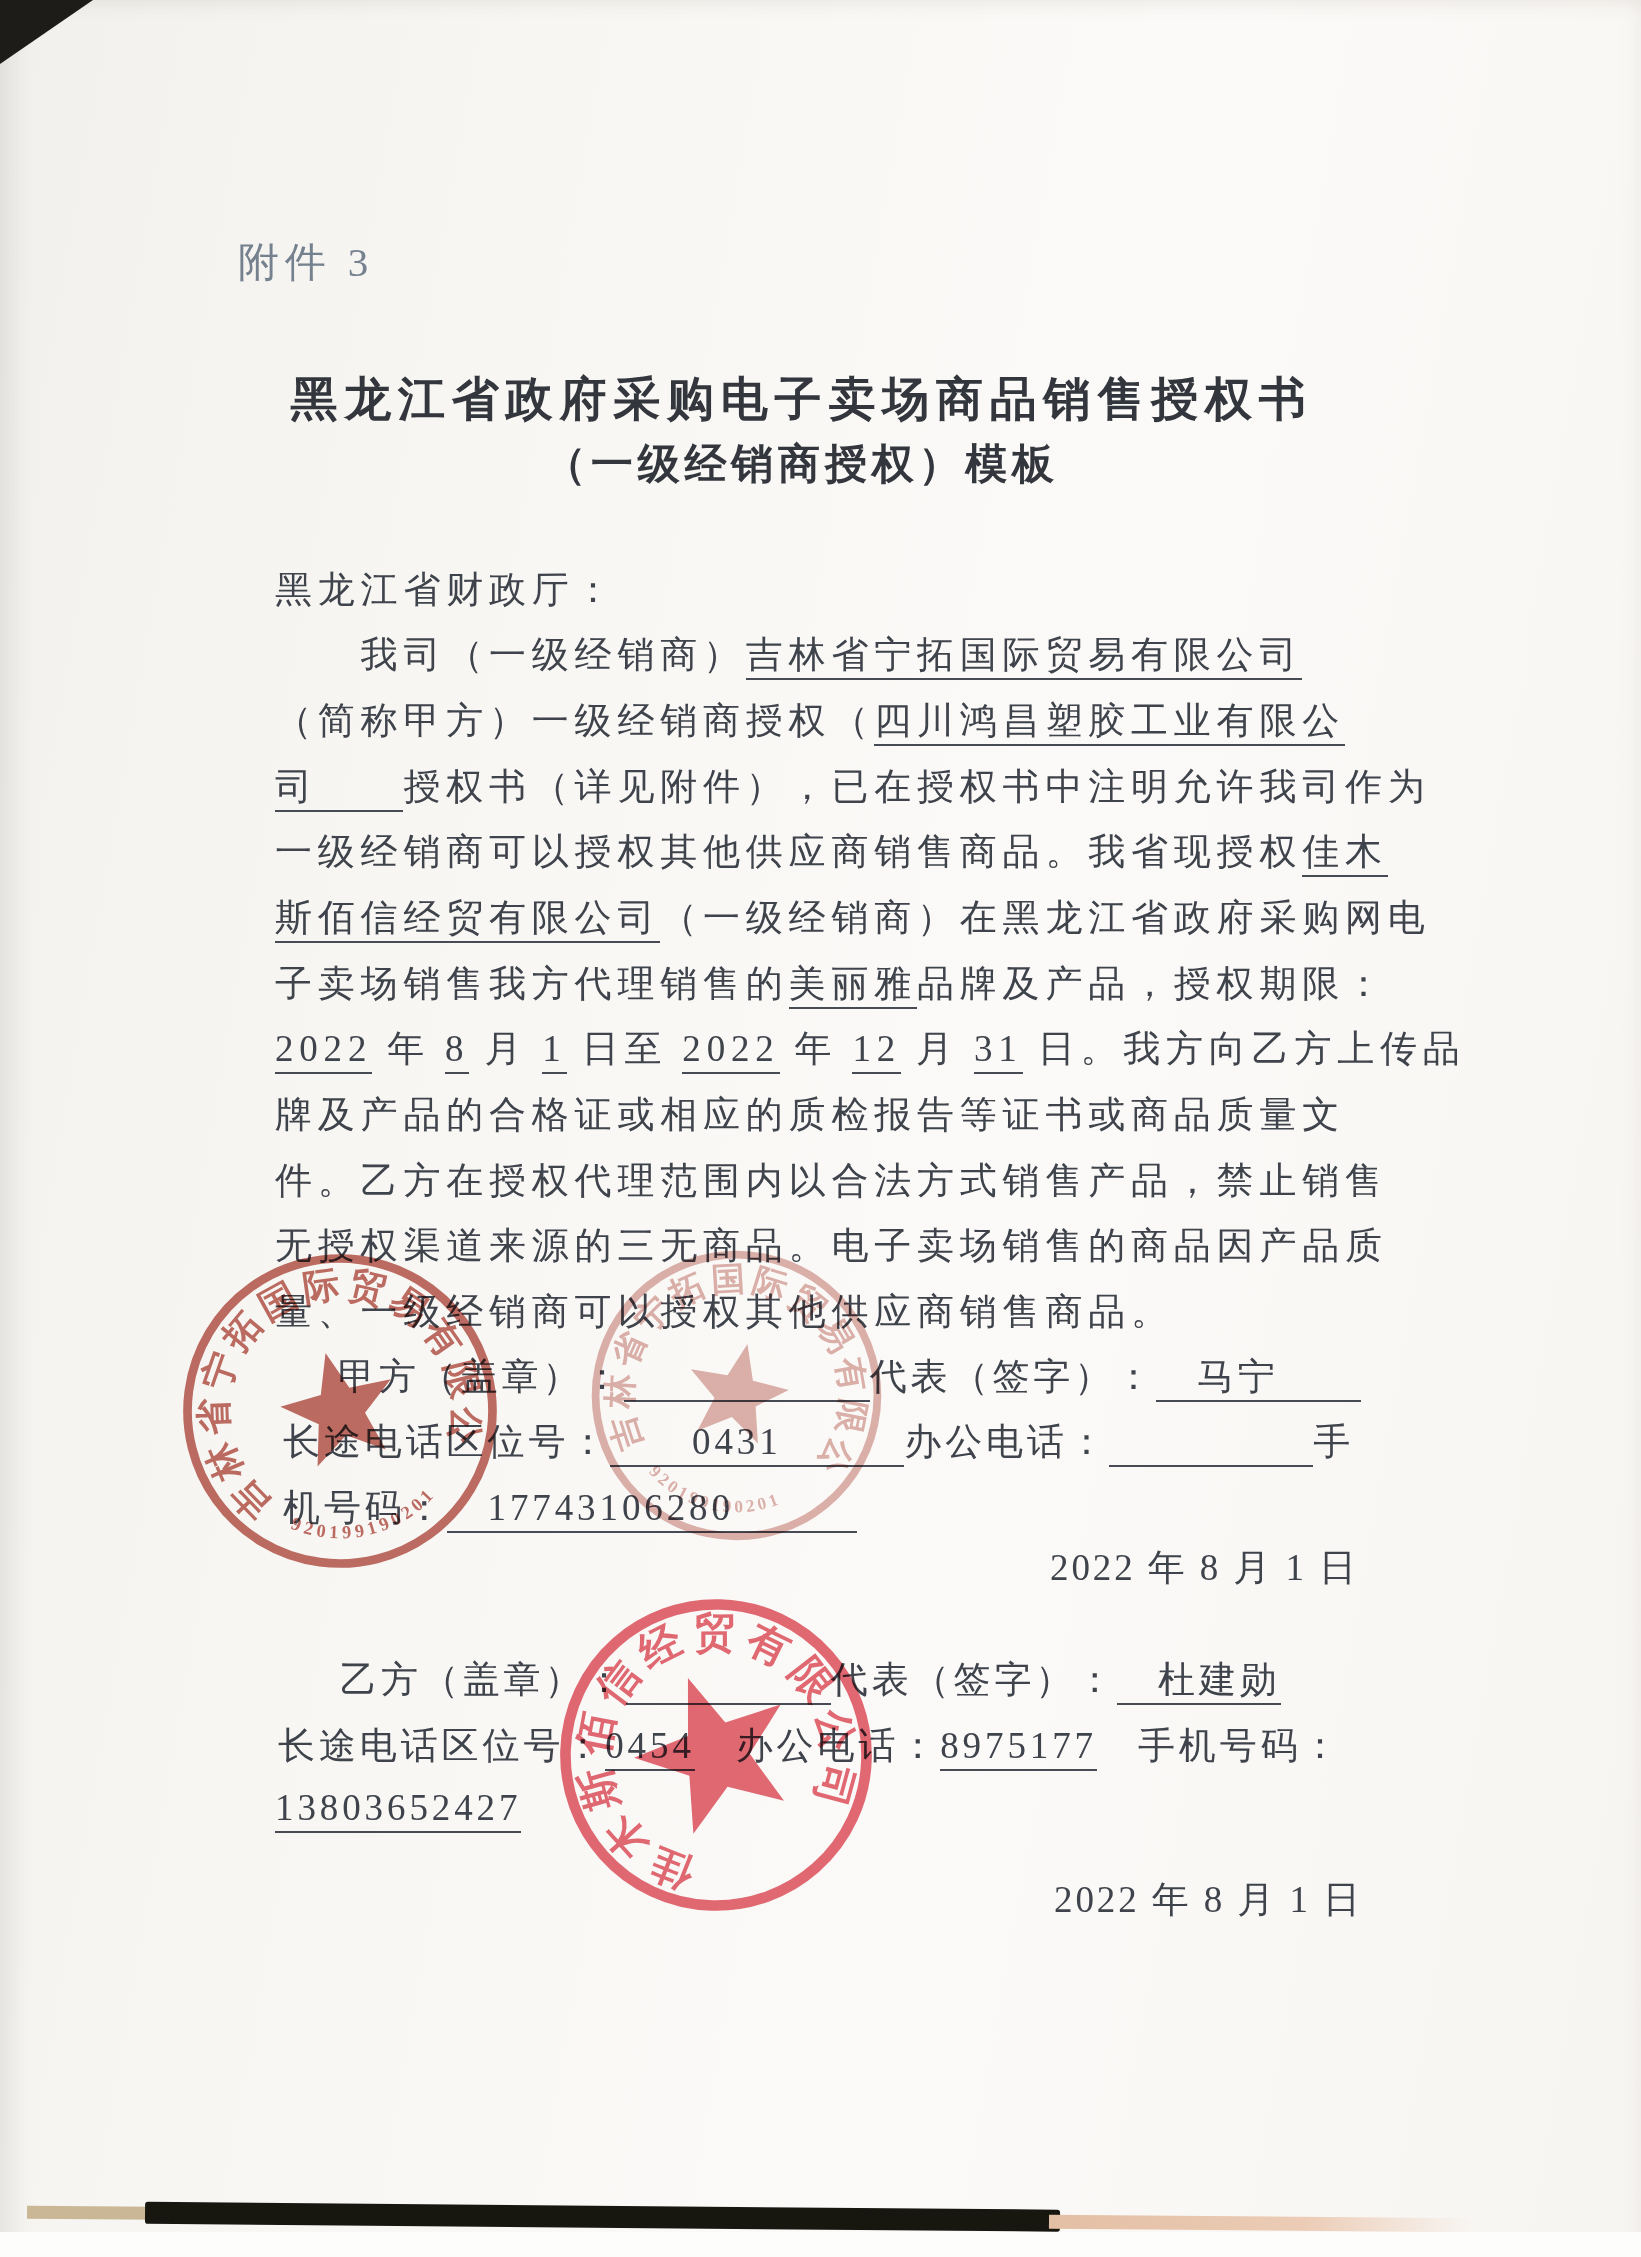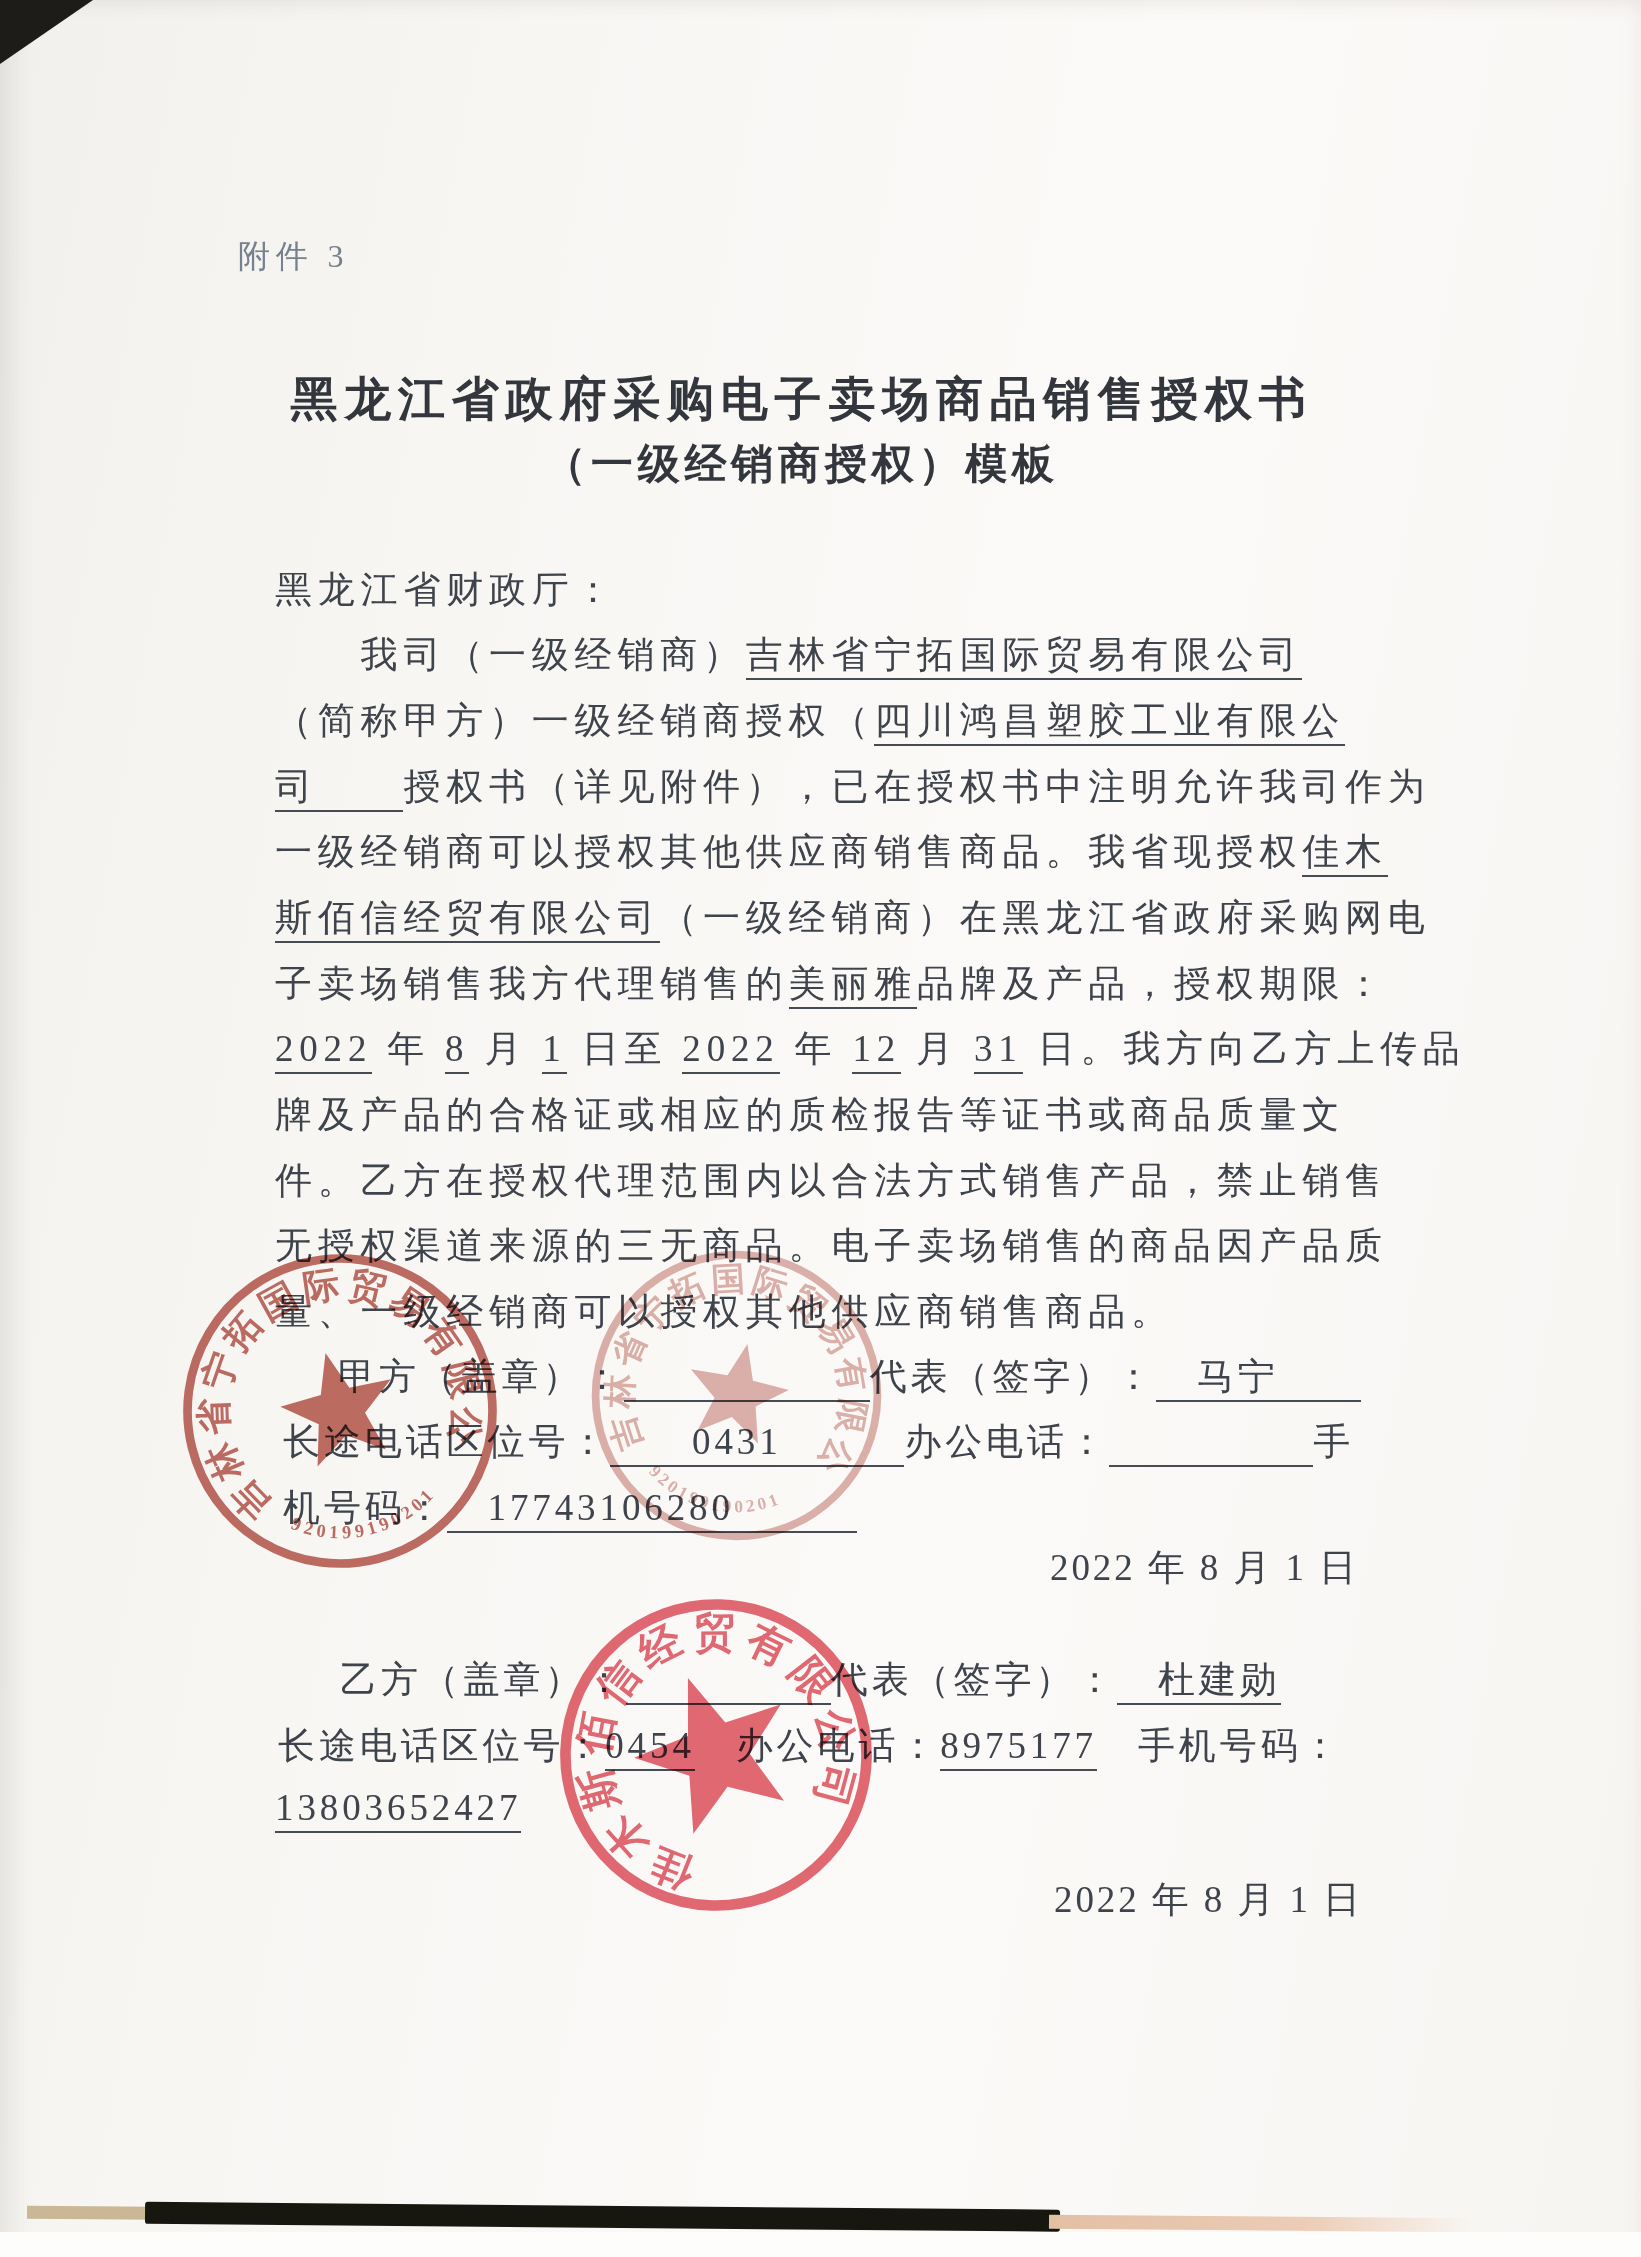--- a/index.html
+++ b/index.html
@@ -12,21 +12,21 @@
     position:absolute;inset:0;
     background:linear-gradient(100deg,#f1f0ed 0%,#f7f6f3 25%,#fbfaf8 60%,#f7f5f2 100%);
     box-shadow:inset 13.5px 0 21px rgba(120,115,105,.12), inset -5.8px 0 17.4px rgba(160,150,140,.08);
   }
   .corner-artifact{
     position:absolute;left:0;top:0;width:93px;height:64px;
     background:#1d1c18;clip-path:polygon(0 0,100% 0,0 100%);
   }
   .attachment-label{
     position:absolute;left:238px;top:235px;
-    font-size:32px;letter-spacing:5.8px;color:#75818e;
+    font-size:41px;letter-spacing:5.8px;color:#75818e;
   }
   .title-line{position:absolute;left:116px;width:1371px;text-align:center;font-weight:bold;color:#33373d;}
   .title-1{top:368px;font-size:47px;letter-spacing:6.8px;}
   .title-2{top:436px;font-size:42px;letter-spacing:4.8px;}
   .salutation{
     position:absolute;left:275px;top:565px;
     font-size:37px;letter-spacing:5.8px;color:#3f434b;white-space:pre;
   }
   .body-line{
     position:absolute;left:275px;

